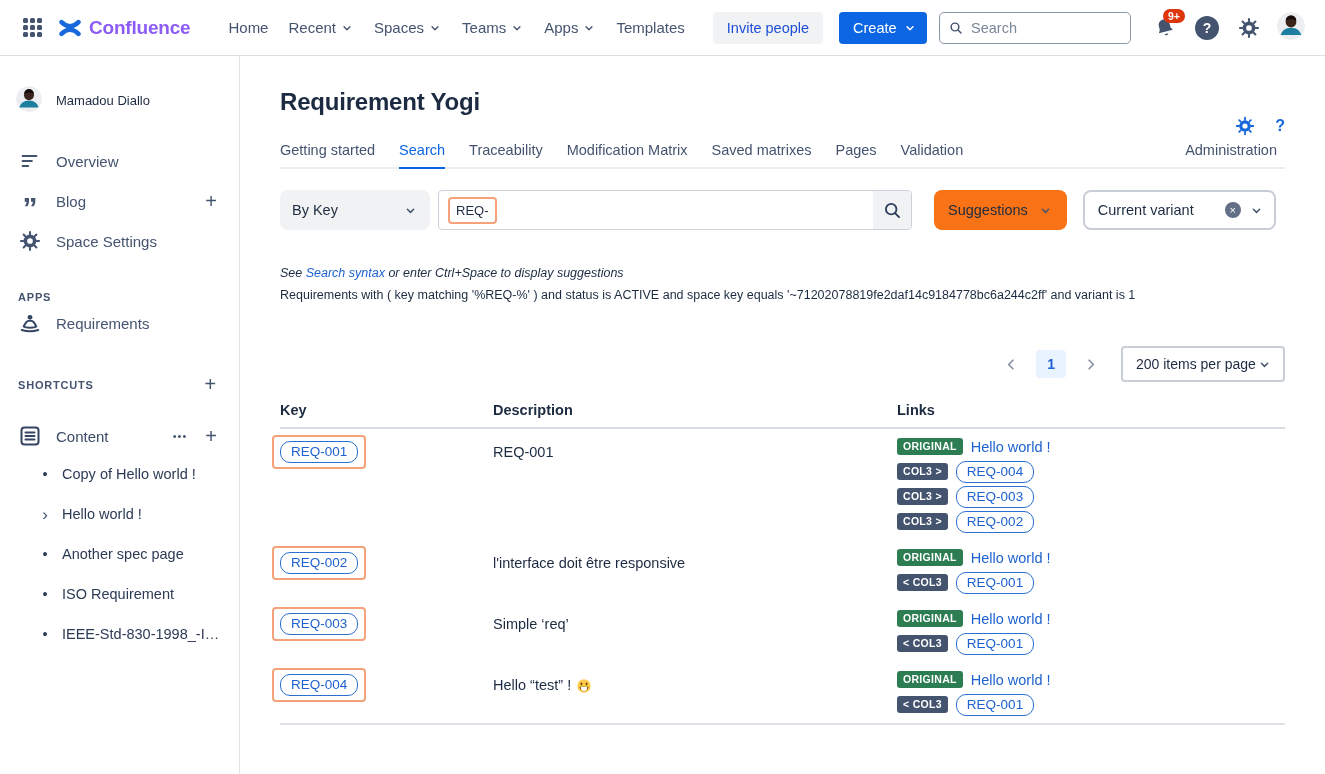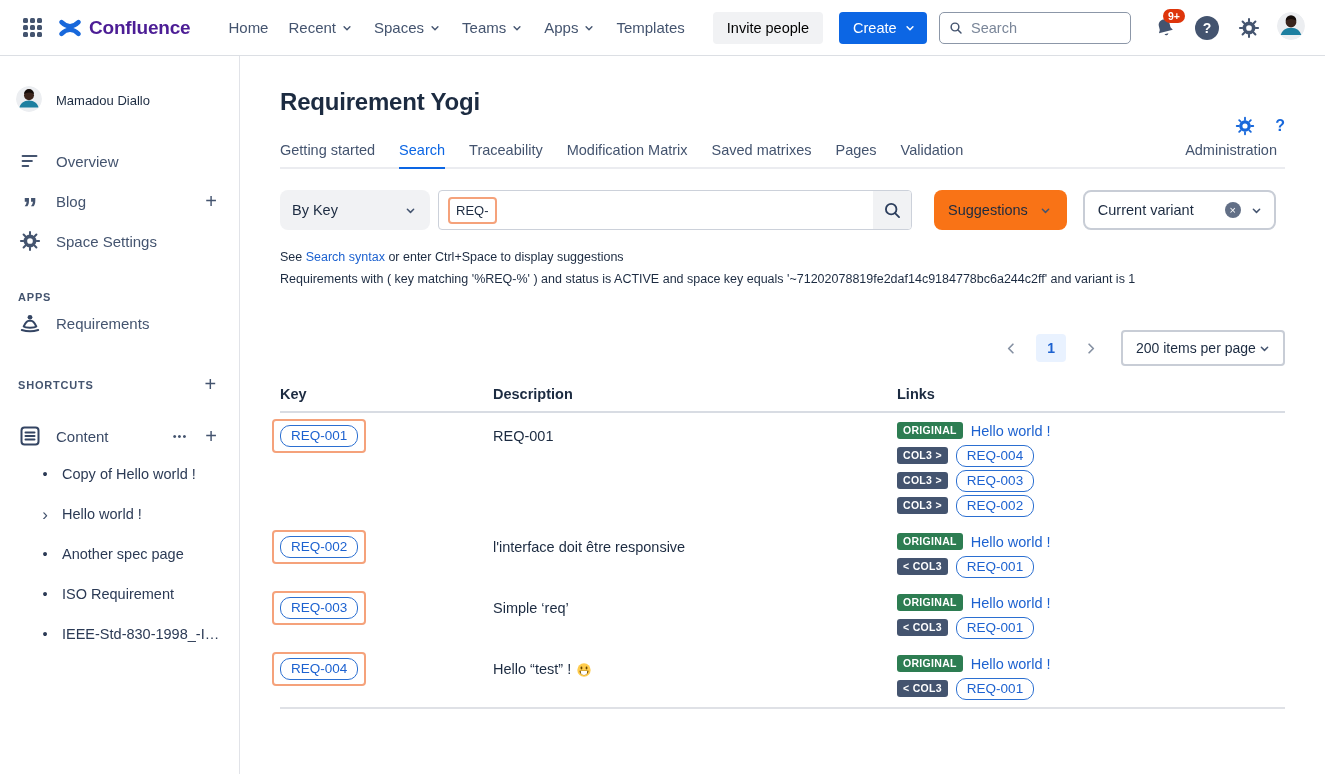--- a/index.html
+++ b/index.html
@@ -6,25 +6,25 @@
   html,body { width:1325px; height:774px; overflow:hidden; }
   body { font-family:"Liberation Sans", sans-serif; color:#1c2b41; background:#fff; font-size:14px; }
   a { text-decoration:none; cursor:pointer; }
 
   
   .topbar { height:56px; display:flex; align-items:center; padding:0 18px 0 16px; border-bottom:1px solid #dcdfe4; gap:4px; }
   .appswitch { width:32px; height:32px; border-radius:4px; display:flex; align-items:center; justify-content:center; cursor:pointer; }
   .grid9 { display:grid; grid-template-columns:repeat(3,5px); grid-gap:2px; }
   .grid9 i { width:5px; height:5px; border-radius:1.5px; background:#44546f; }
   .logo { display:flex; align-items:center; gap:7px; padding:0 10px 0 6px; cursor:pointer; }
-  .logo-text { font-size:19px; font-weight:700; color:#4c1d95; letter-spacing:-0.2px; }
+  .logo-text { font-size:19px; font-weight:700; color:#8b5cf6; letter-spacing:-0.2px; }
   .topnav { display:flex; align-items:center; margin-left:14px; }
   .nav-item { display:flex; align-items:center; gap:4px; color:#44546f; font-size:15px; padding:6px 10px; border-radius:4px; cursor:pointer; white-space:nowrap; }
   .btn { border:none; border-radius:4px; font-family:inherit; font-size:14.5px; height:32px; display:flex; align-items:center; cursor:pointer; white-space:nowrap; }
-  .btn-invite { background:#f1f2f4; color:#000000; padding:0 14px; margin-left:14px; }
+  .btn-invite { background:#f1f2f4; color:#1d4ed8; padding:0 14px; margin-left:14px; }
   .btn-create { background:#0c66e4; color:#fff; padding:0 10px 0 14px; margin-left:12px; gap:6px;justify-content:center; }
   .top-search { margin-left:auto; width:192px; height:32px; border:1px solid #8c97a8; border-radius:5px; display:flex; align-items:center; padding:0 8px; gap:7px; background:#fff; }
   .top-search input { border:none; outline:none; width:120px; font-family:inherit; font-size:14.5px; color:#1c2b41; }
   .top-search input::placeholder { color:#7a8699; }
   .top-icons { display:flex; align-items:center; gap:10px; margin-left:14px; }
   .icon-btn { width:32px; height:32px; display:flex; align-items:center; justify-content:center; position:relative; cursor:pointer; border-radius:50%; }
   .noti-badge { position:absolute; top:-3px; left:14px; background:#de350b; color:#fff; font-size:10.5px; font-weight:700; padding:2px 5px 2px; border-radius:9px; line-height:1; }
   .help-circle { width:24px; height:24px; border-radius:50%; background:#44546f; color:#fff; font-weight:700; font-size:14px; display:flex; align-items:center; justify-content:center; }
 
   
@@ -64,21 +64,21 @@
   .sel { display:flex; align-items:center; font-size:14.5px; color:#1c2b41; cursor:pointer; border-radius:8px; }
   .sel-mode { width:150px; background:#f1f2f4; padding:0 12px; justify-content:space-between; }
   .searchbox { width:474px; margin-left:8px; border:1px solid #ccd1da; border-radius:4px; display:flex; align-items:center; padding-left:9px; background:#fff; cursor:text; }
   .token { border:2px solid #f5a27b; border-radius:4px; padding:4px 6px; font-size:13px; color:#1c2b41; background:#fff; }
   .search-go { margin-left:auto; width:38px; align-self:stretch; background:#f1f2f4; border:none; border-radius:0 3px 3px 0; display:flex; align-items:center; justify-content:center; cursor:pointer; }
   .sel-suggestions { margin-left:22px; background:#f97316; padding:0 14px; gap:10px; }
   .sel-variant { margin-left:16px; width:193px; border:2px solid #c8cdd6; padding:0 10px 0 13px; gap:8px; }
   .sel-variant .lbl { flex:1; }
   .clear-circle { width:16px; height:16px; border-radius:50%; background:#626f86; color:#fff; font-size:11px; line-height:1; display:flex; align-items:center; justify-content:center; cursor:pointer; }
 
-  .hint { margin-top:20px; font-size:12.5px; color:#1c2b41; }
+  .hint { margin-top:36px; font-size:12.5px; color:#1c2b41;font-style:italic; }
   .hint a { color:#1d62d0; }
   .queryline { margin-top:8px; font-size:12.5px; color:#1c2b41; }
 
   
   .pagination-row { display:flex; align-items:center; justify-content:flex-end; margin-top:44px; }
   .pg-btn { padding:4px 10px; display:flex; align-items:center; cursor:pointer; }
   .page-current { background:#e9f2ff; color:#1d62d0; font-weight:700; font-size:14px; padding:6px 11px; border-radius:4px; margin:0 6px; cursor:pointer; }
   .per-page { width:164px; height:36px; border:2px solid #c8cdd6; border-radius:4px; display:flex; align-items:center; justify-content:space-between; padding:0 11px 0 13px; font-size:14px; margin-left:12px; cursor:pointer; }
 
   

